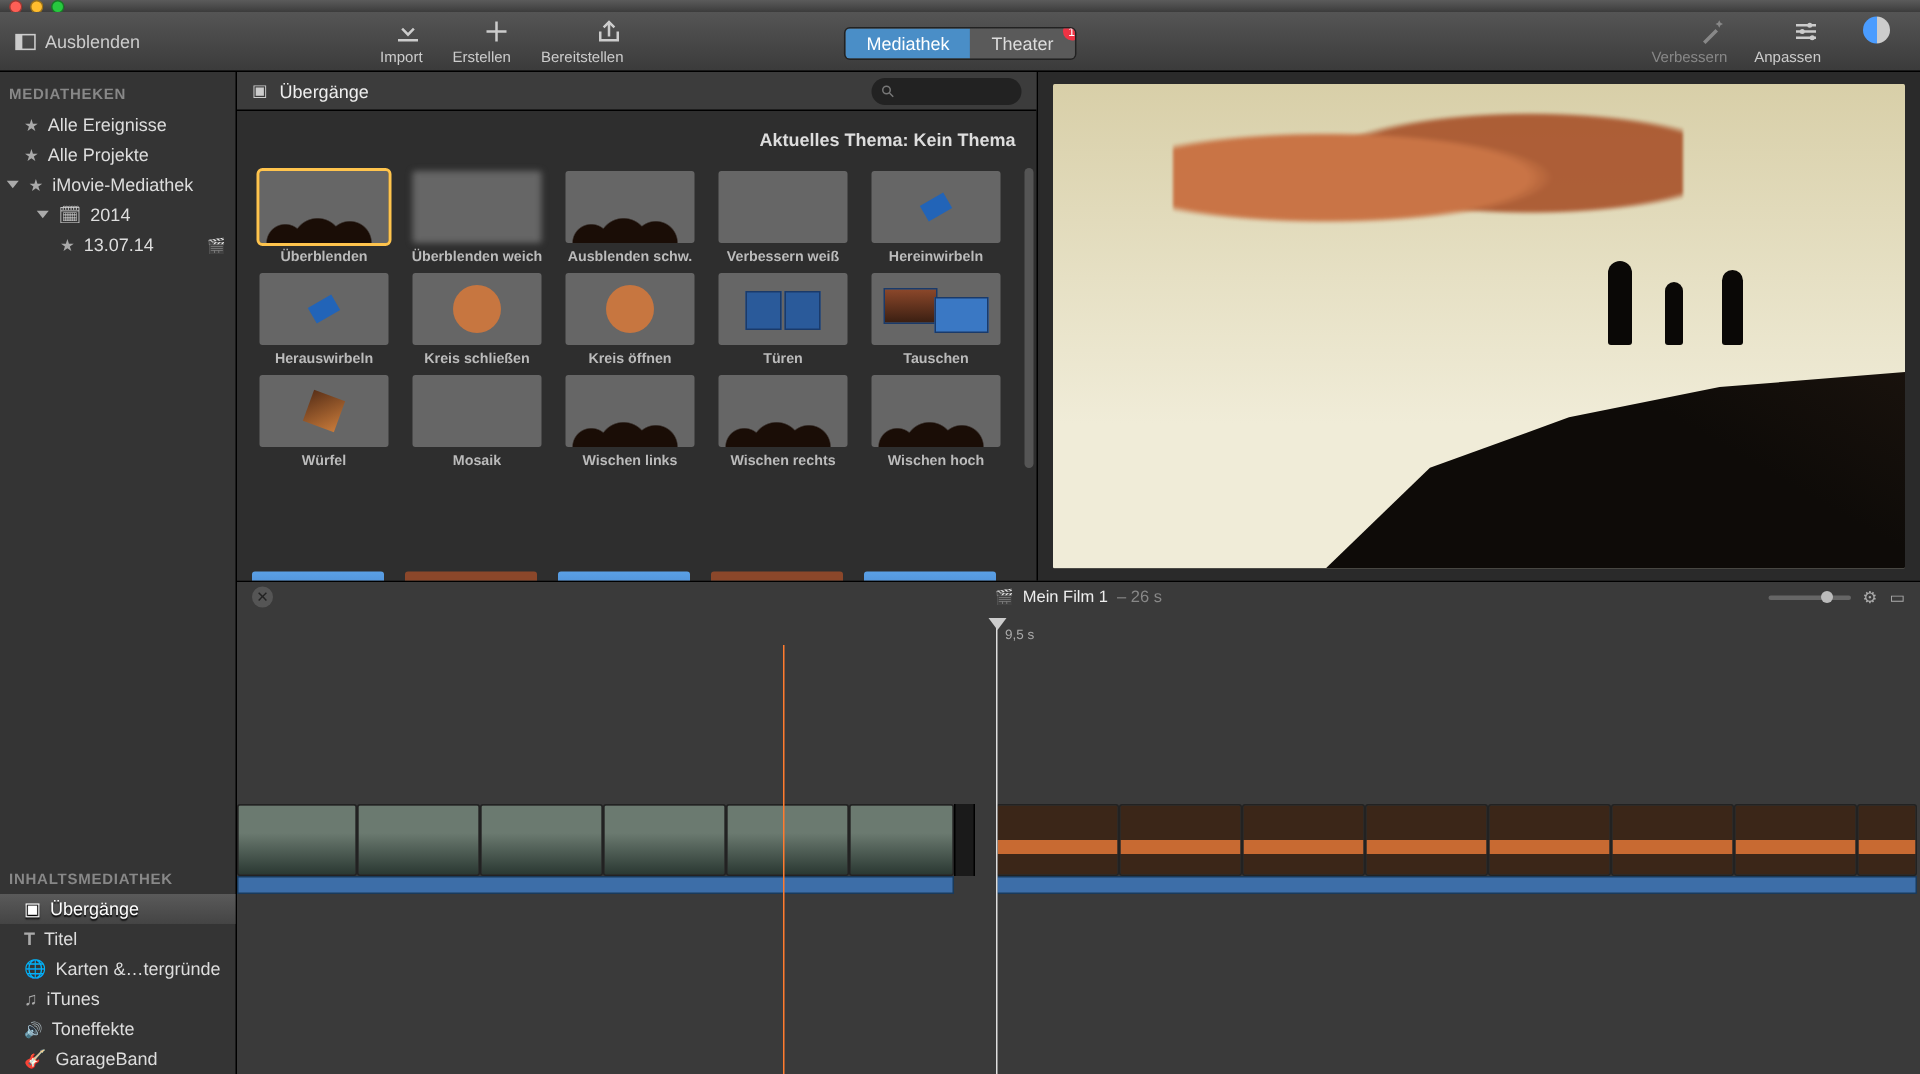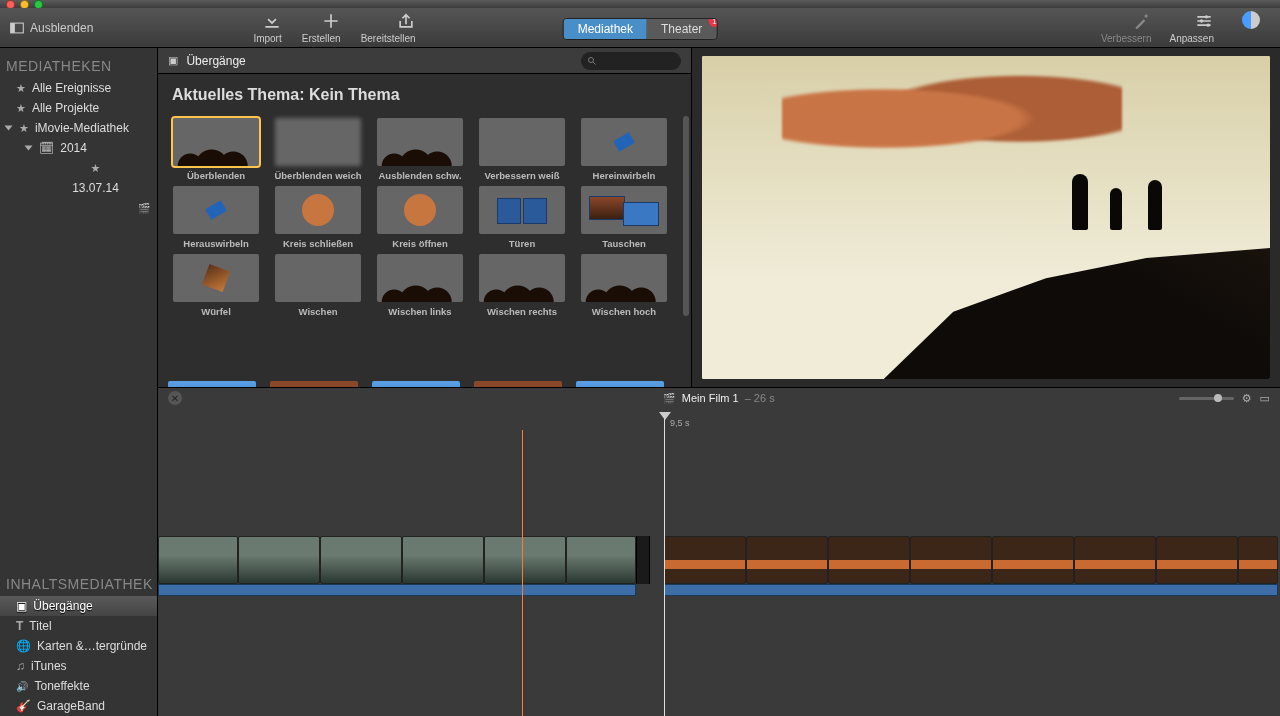--- a/index.html
+++ b/index.html
@@ -19,41 +19,41 @@
   .center-tabs { position:absolute; left:50%; transform:translateX(-50%); top:10px; display:flex; border:1px solid #222; border-radius:4px; overflow:hidden;}
   .center-tabs div{ padding:3px 14px; font-size:12px; background:#5a5a5a; color:#ddd; cursor:pointer;}
   .center-tabs .active{ background:#4a8ec7; color:#fff;}
   .badge { position:absolute; top:-4px; right:-4px; width:12px; height:12px; background:#e34; border-radius:50%; color:#fff; font-size:8px; display:flex; align-items:center; justify-content:center;}
   .tb-right { margin-left:auto; display:flex; gap:18px;}
   .half-circle { width:18px; height:18px; border-radius:50%; background: linear-gradient(90deg, #4a9cff 50%, #ccc 50%); margin:0 10px;}
 
   
   .main { display:flex; height: calc(100% - 48px);}
   .sidebar { width:158px; background:#343434; border-right:1px solid #000; display:flex; flex-direction:column;}
-  .sb-header { color:#888; font-size:14px; font-weight:normal; padding:10px 6px 4px 6px; letter-spacing:.5px;}
+  .sb-header { color:#888; font-size:10px; font-weight:bold; padding:10px 6px 4px 6px; letter-spacing:.5px;}
   .sb-item { display:flex; align-items:center; gap:6px; padding:3px 6px 3px 16px; font-size:12px; color:#ddd; cursor:pointer;}
-  .sb-item.indent1{padding-left:26px;} .sb-item.indent2{padding-left:40px;flex-direction:column;}
+  .sb-item.indent1{padding-left:26px;} .sb-item.indent2{padding-left:40px;}
   .sb-spacer{flex:1;}
   .tri { display:inline-block; width:0; height:0; border-top:4px solid transparent; border-bottom:4px solid transparent; border-left:5px solid #aaa; margin-right:2px;}
   .tri.open{ transform:rotate(90deg);}
   .star-icon::before{content:"★";color:#aaa;font-size:11px;}
   .film-icon::before{content:"🎬";font-size:10px;}
   .speaker-icon::before{content:"🔊";font-size:10px;}
   .note-icon::before{content:"♫";color:#aaa;}
   .t-icon::before{content:"T";font-weight:bold;color:#aaa;}
 
   
   .content { flex:1; display:flex; flex-direction:column;}
   .upper { display:flex; height: 340px; border-bottom:1px solid #000;}
   .browser { width:534px; background:#2e2e2e; border-right:1px solid #000; display:flex; flex-direction:column;}
   .browser-head { height:26px; background:#3c3c3c; display:flex; align-items:center; padding:0 10px; gap:8px; border-bottom:1px solid #000;}
   .browser-head .title{font-size:12px; color:#eee; font-weight:500;}
   .search { margin-left:auto; width:100px; height:18px; background:#222; border-radius:9px; display:flex; align-items:center; padding:0 6px;}
   .search svg{width:10px;height:10px;fill:#777;}
-  .subhead { padding:12px 14px 8px 14px; font-size:16px; color:#ddd; font-weight:bold;}
+  .subhead { padding:12px 14px 8px 14px; font-size:12px; color:#ddd; font-weight:bold;text-align:right;}
   .grid-wrap{ flex:1; overflow:hidden; position:relative; padding:0 10px;}
   .grid { display:grid; grid-template-columns: repeat(5, 88px); gap:5px 14px; padding:6px 4px;font-weight:bold;}
   .thumb { display:flex; flex-direction:column; align-items:center; gap:4px; cursor:pointer;}
   .thumb .box{ width:86px; height:48px; border-radius:2px; background:#666; position:relative; overflow:hidden;}
   .thumb .label{ font-size:9.5px; color:#bbb; text-align:center;}
   .thumb.selected .box{ outline:2px solid #ffc44d;}
   .scrollbar{position:absolute; right:2px; top:4px; width:6px; height:200px; background:#555; border-radius:3px;}
 
   .preview { flex:1; background:#2a2a2a; padding:8px 10px;}
   .preview .frame{ width:100%; height:100%; background:#000; position:relative; border-radius:1px; overflow:hidden;}
@@ -299,21 +299,21 @@
               <div class="thumb">
                 <div class="box art-blue art-swap"></div>
                 <div class="label">Tauschen</div>
               </div>
               <div class="thumb">
                 <div class="box art-cube"></div>
                 <div class="label">Würfel</div>
               </div>
               <div class="thumb">
                 <div class="box art-mosaic"></div>
-                <div class="label">Wischen</div>
+                <div class="label">Mosaik</div>
               </div>
               <div class="thumb">
                 <div class="box art-trees"></div>
                 <div class="label">Wischen links</div>
               </div>
               <div class="thumb">
                 <div class="box art-trees"></div>
                 <div class="label">Wischen rechts</div>
               </div>
               <div class="thumb">

